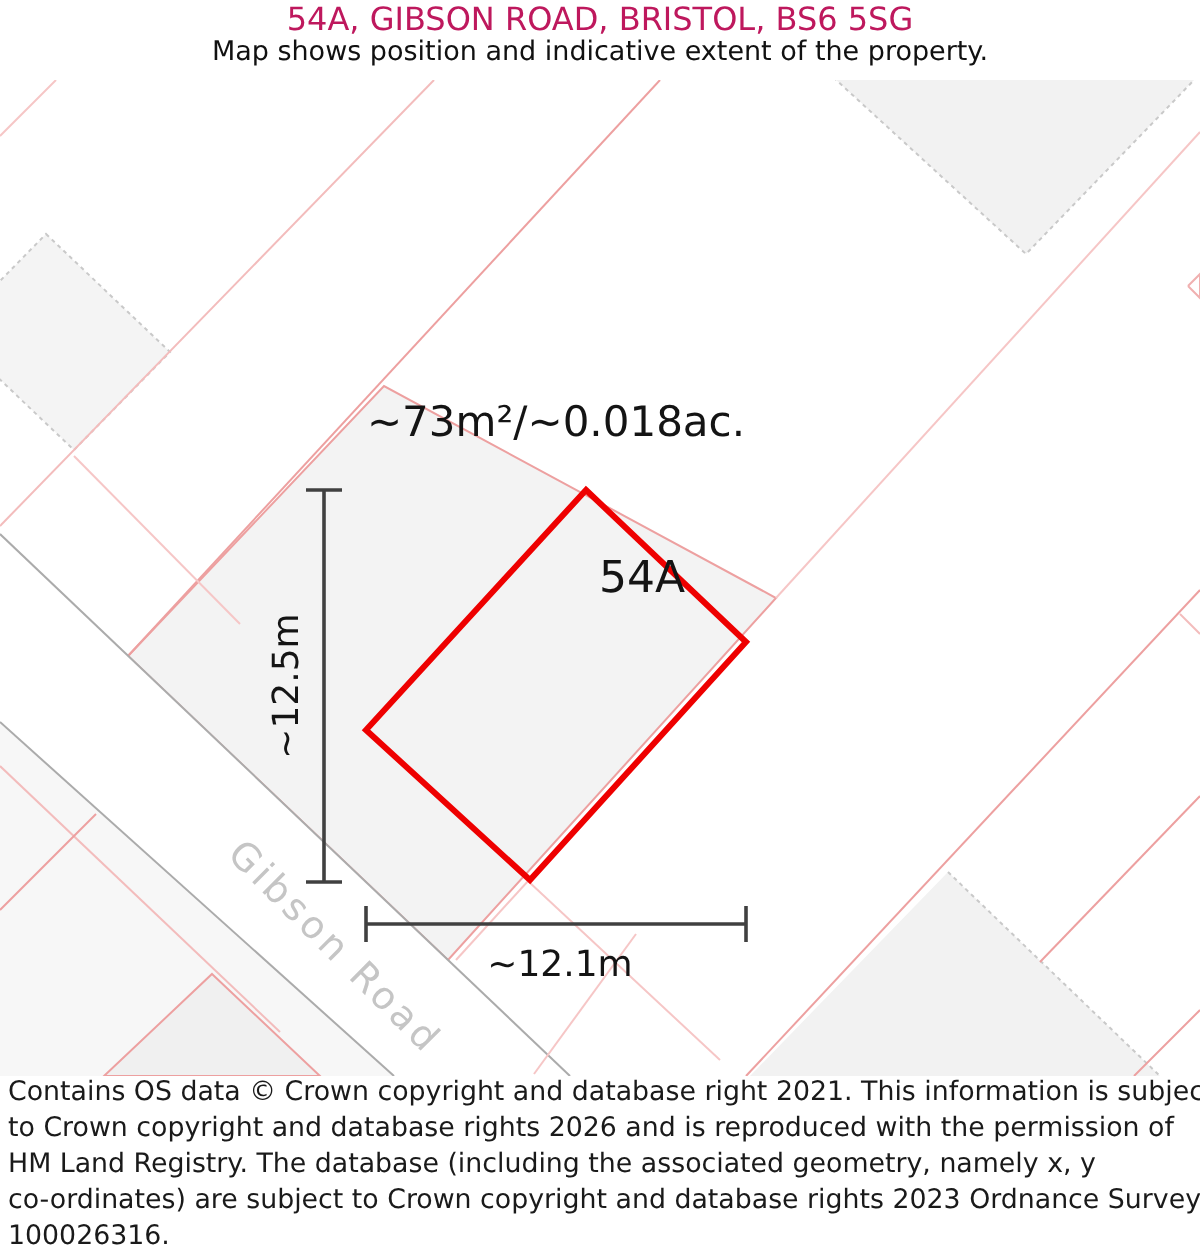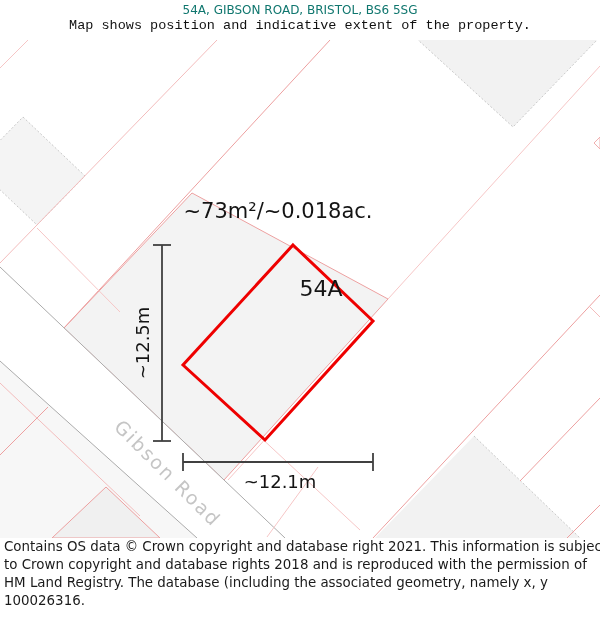--- a/index.html
+++ b/index.html
@@ -1,20 +1,20 @@
 <!DOCTYPE html>
 <html><head>
 <meta charset="utf-8">
 <style>
   html,body{margin:0;padding:0;background:#ffffff;}
   body{width:600px;height:625px;position:relative;overflow:hidden;
        font-family:"DejaVu Sans","Liberation Sans",sans-serif;}
   .header{position:absolute;top:2px;left:0;width:600px;text-align:center;z-index:3;}
-  .header .title{font-size:12px;line-height:16px;color:#0f766e;}
-  .header .subtitle{font-size:13.5px;line-height:16px;color:#111;font-family:Liberation Mono, monospace;}
+  .header .title{font-size:16px;line-height:16px;color:#be185d;}
+  .header .subtitle{font-size:13.5px;line-height:16px;color:#111;}
   .map-wrap{position:absolute;top:0;left:0;width:600px;height:625px;z-index:1;}
   .footer{position:absolute;top:538px;left:4px;width:592px;z-index:3;background:#ffffff;}
   .footer .fline{font-size:13.4px;line-height:18px;color:#1a1a1a;white-space:nowrap;}
   svg text{font-family:"DejaVu Sans","Liberation Sans",sans-serif;}
 </style>
 </head>
 <body>
 
 <div class="header">
   <div class="title">54A, GIBSON ROAD, BRISTOL, BS6 5SG</div>
@@ -90,16 +90,17 @@
     <text x="278" y="218" text-anchor="middle" font-size="21" fill="#141414">~73m²/~0.018ac.</text>
     <text x="321" y="296" text-anchor="middle" font-size="22" fill="#141414">54A</text>
     <text x="149" y="343" transform="rotate(-90 149 343)" text-anchor="middle" font-size="18" fill="#141414">~12.5m</text>
     <text x="280" y="488" text-anchor="middle" font-size="18" fill="#141414">~12.1m</text>
   </g>
 </svg>
 </div>
 
 <div class="footer">
   <div class="fline">Contains OS data © Crown copyright and database right 2021. This information is subject</div>
-  <div class="fline">to Crown copyright and database rights 2018 and is reproduced with the permission of</div>
+  <div class="fline">to Crown copyright and database rights 2026 and is reproduced with the permission of</div>
   <div class="fline">HM Land Registry. The database (including the associated geometry, namely x, y</div>
+  <div class="fline">co-ordinates) are subject to Crown copyright and database rights 2023 Ordnance Survey</div>
   <div class="fline">100026316.</div>
 </div>
 
 </body></html>

